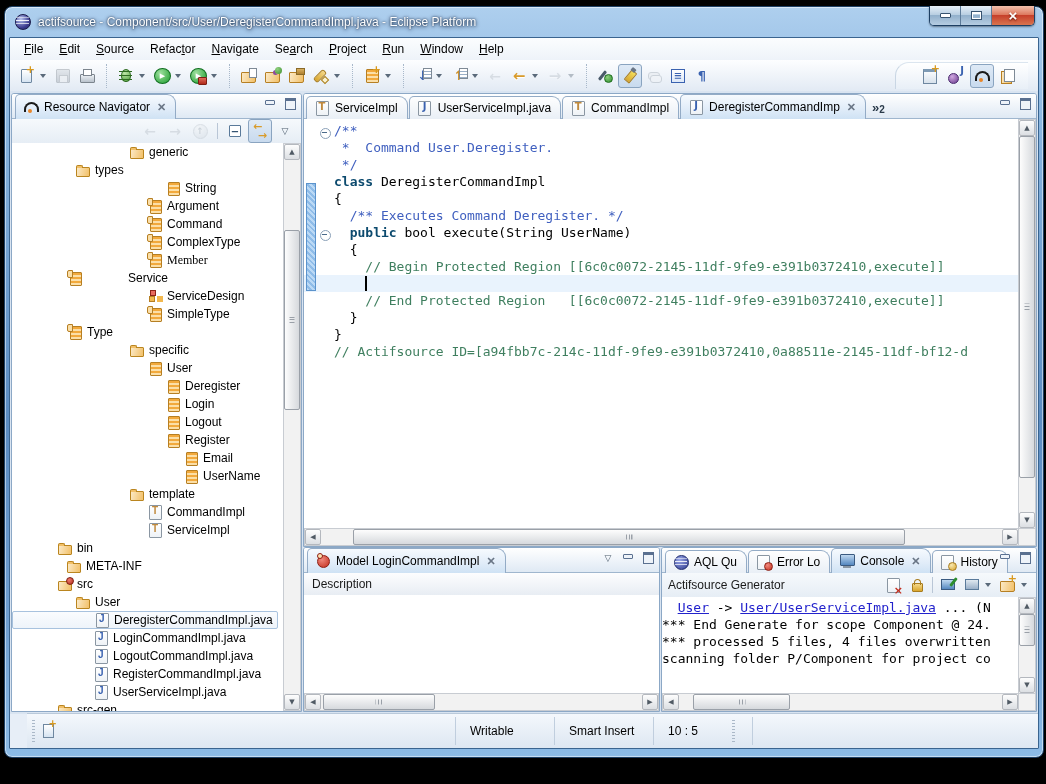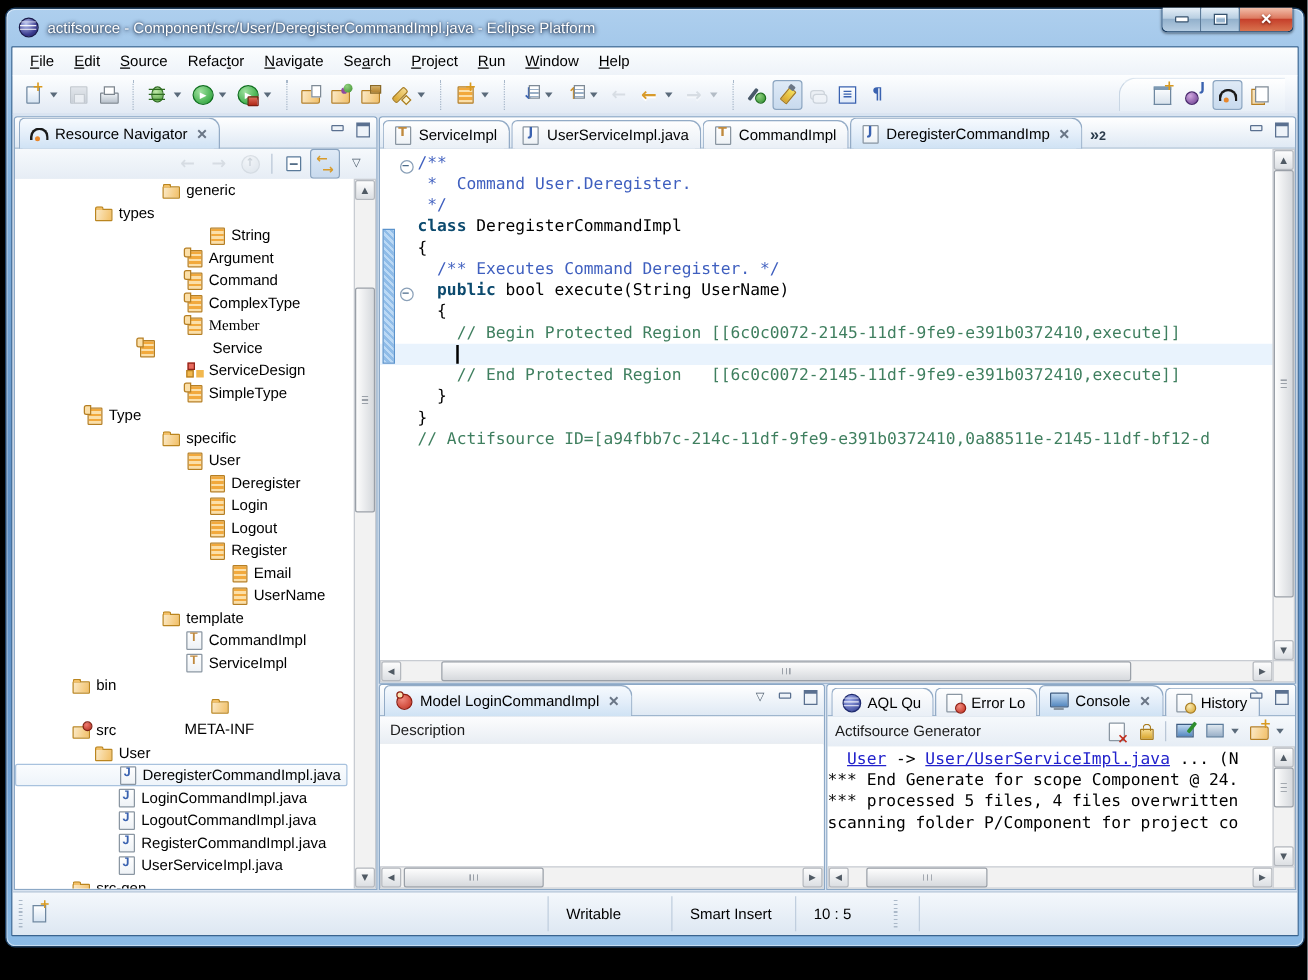--- a/index.html
+++ b/index.html
@@ -253,21 +253,21 @@
   
   .console-toolbar{height:24px;background:linear-gradient(#f6f9fc,#e6edf5);border-bottom:1px solid #c3d2e2;
     display:flex;align-items:center;padding:0 4px}
   .console-toolbar .label{flex:1;font-size:12px;color:#1a1a1a;padding-left:2px}
   .console-toolbar .sep{width:1px;height:16px;background:#b9c6d6;margin:0 3px}
   .console-out{position:absolute;left:0;top:49px;right:17px;bottom:17px;background:#fff;overflow:hidden;
     font-family:"DejaVu Sans Mono","Liberation Mono",monospace;font-size:13px;line-height:17px;padding-top:2px}
   .console-line{white-space:pre;height:17px}
   .console-link{color:#2222cc;text-decoration:underline}
   
-  .statusbar{position:absolute;left:0;bottom:0;right:0;height:34px;
+  .statusbar{position:absolute;left:17px;bottom:0;right:0;height:34px;
     background:linear-gradient(#f4f8fc,#dde7f2);border-top:1px solid #b9c9da;display:flex;align-items:center}
   .status-grip{width:3px;height:22px;margin-left:5px;
     background:repeating-linear-gradient(180deg,#aab8c8 0 1px,transparent 1px 3px)}
   .status-cells{position:absolute;left:428px;top:3px;bottom:3px;display:flex;align-items:center}
   .status-cell{height:100%;display:flex;align-items:center;padding:0 14px;border-left:1px solid #c0cede;min-width:70px}
   .status-cell:last-child{border-right:1px solid #c0cede}
   .status-grip2{position:absolute;left:705px;top:6px;bottom:6px;width:3px;
     background:repeating-linear-gradient(180deg,#aab8c8 0 1px,transparent 1px 3px)}
 </style>
 </head>
@@ -456,21 +456,21 @@
               <span>Command</span>
             </div>
             <div class="tree-row" style="padding-left: 136px;">
               <span class="tri t-classc"></span>
               <span>ComplexType</span>
             </div>
             <div class="tree-row" style="padding-left: 136px; font-family: Liberation Serif, serif;">
               <span class="tri t-classc"></span>
               <span>Member</span>
             </div>
-            <div class="tree-row" style="padding-left: 98px; gap: 46px;">
+            <div class="tree-row" style="padding-left: 56px; gap: 46px;">
               <span class="tri t-classc"></span>
               <span>Service</span>
             </div>
             <div class="tree-row" style="padding-left: 136px;">
               <span class="tri t-diagram"></span>
               <span>ServiceDesign</span>
             </div>
             <div class="tree-row" style="padding-left: 136px;">
               <span class="tri t-classc"></span>
               <span>SimpleType</span>
@@ -520,21 +520,21 @@
               <span>CommandImpl</span>
             </div>
             <div class="tree-row" style="padding-left: 136px;">
               <span class="tri t-tfile"></span>
               <span>ServiceImpl</span>
             </div>
             <div class="tree-row" style="padding-left: 46px;">
               <span class="tri t-folder"></span>
               <span>bin</span>
             </div>
-            <div class="tree-row" style="padding-left: 55px; flex-direction: column;">
+            <div class="tree-row" style="padding-left: 55px;">
               <span class="tri t-folder"></span>
               <span>META-INF</span>
             </div>
             <div class="tree-row" style="padding-left: 46px;">
               <span class="tri t-foldersrc"></span>
               <span>src</span>
             </div>
             <div class="tree-row" style="padding-left: 64px;">
               <span class="tri t-folder"></span>
               <span>User</span>

